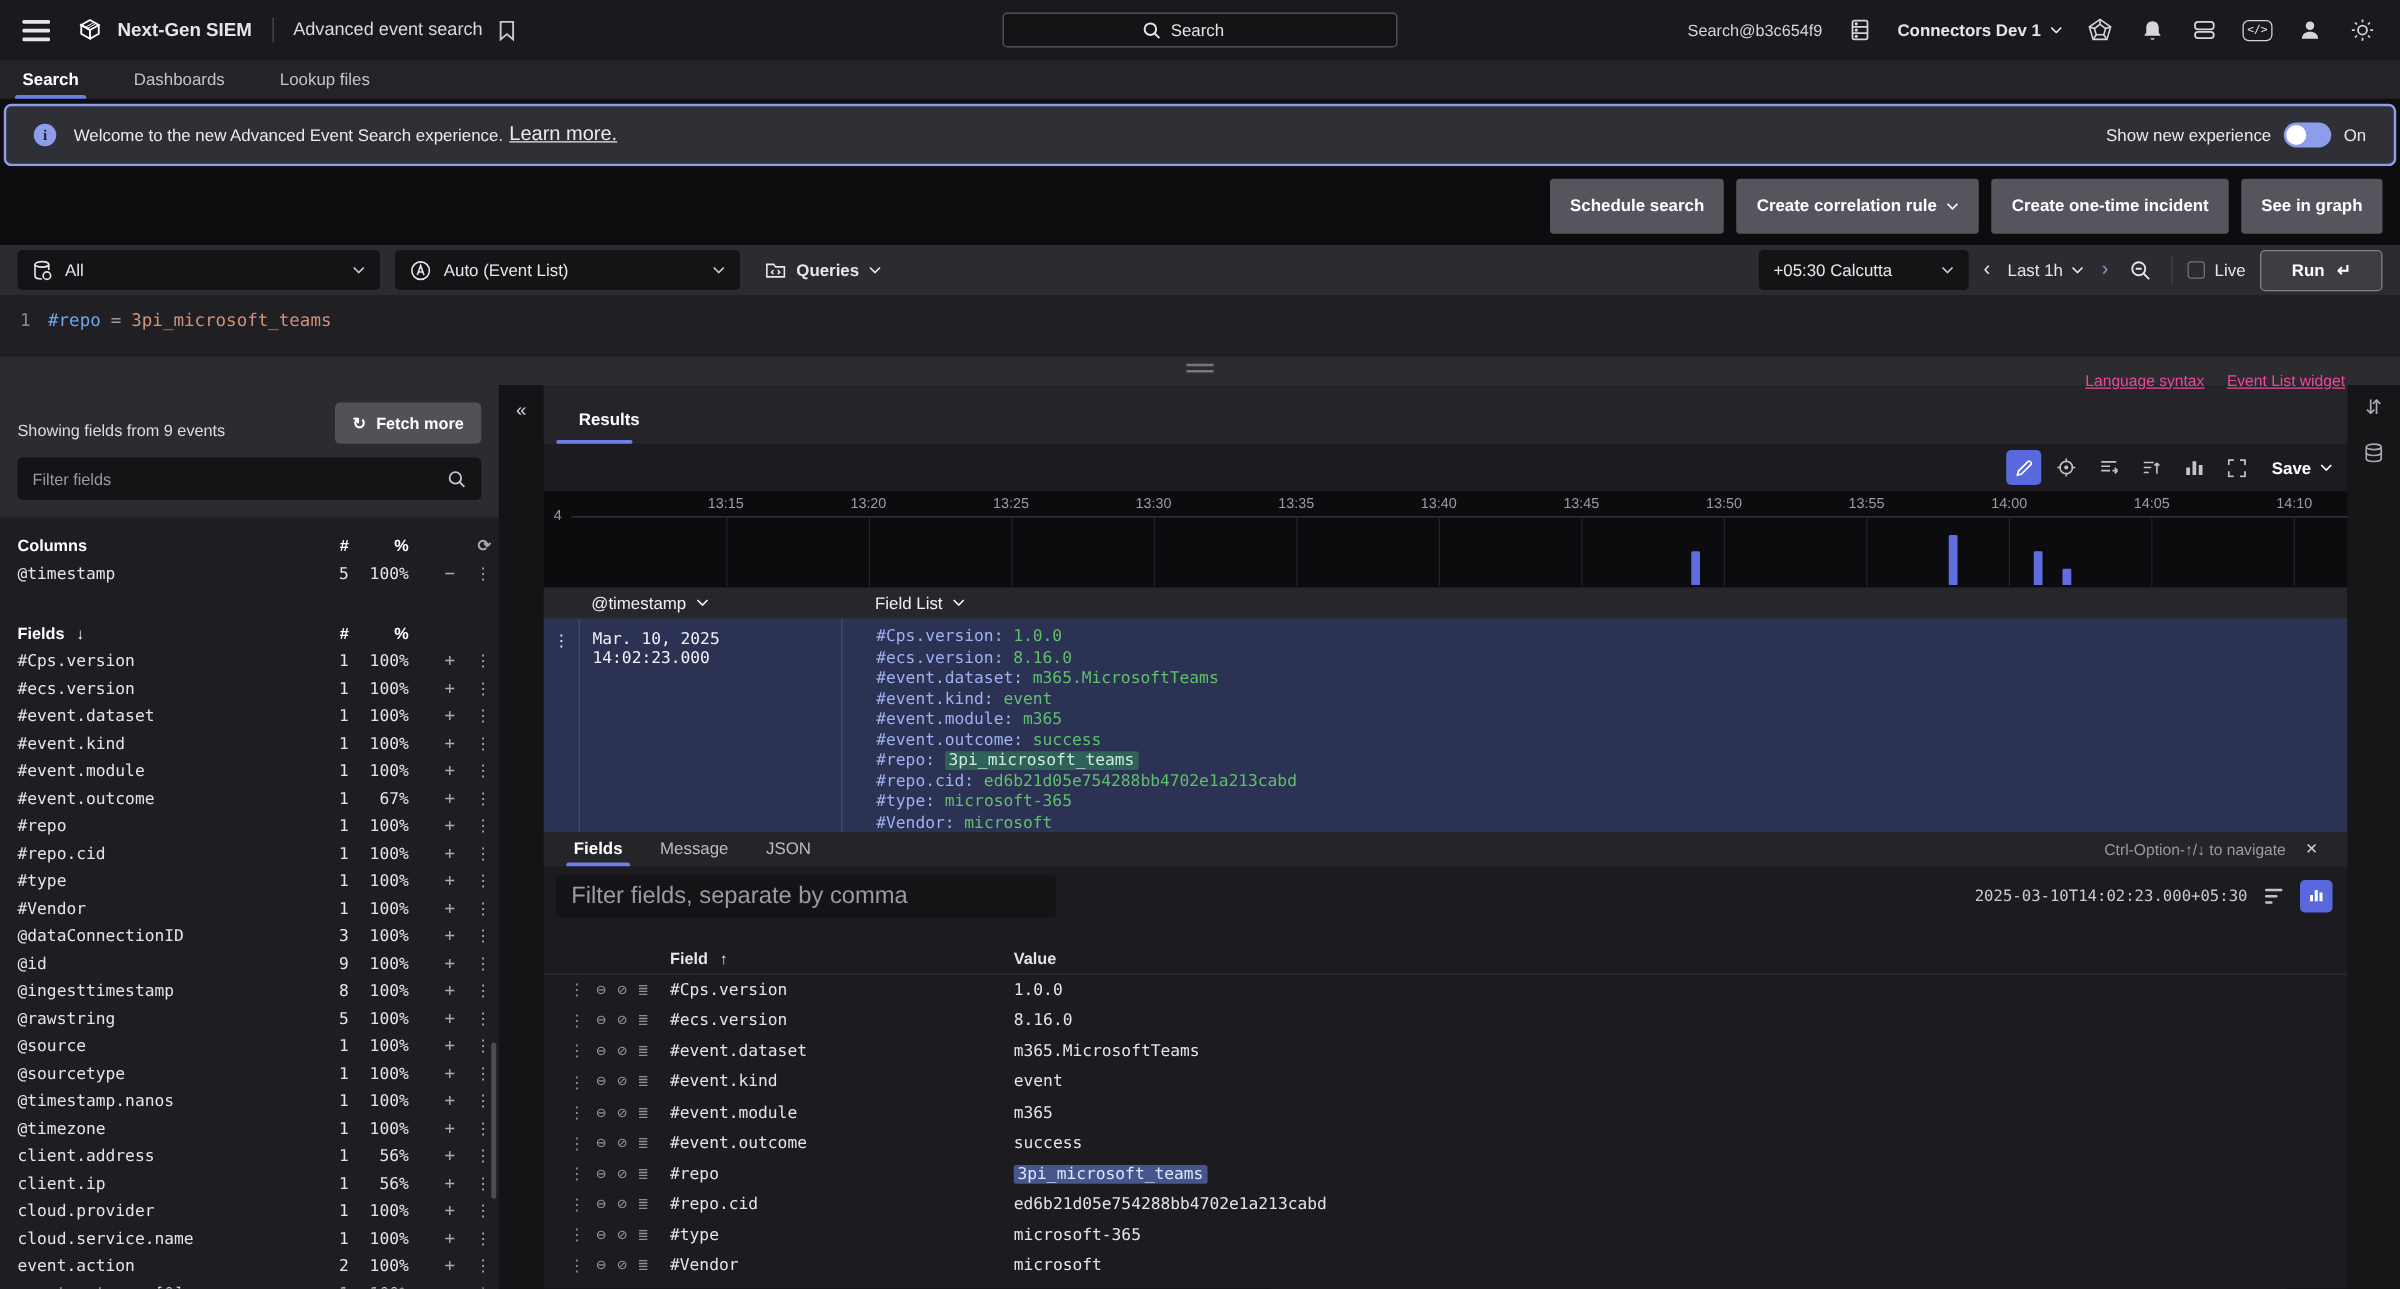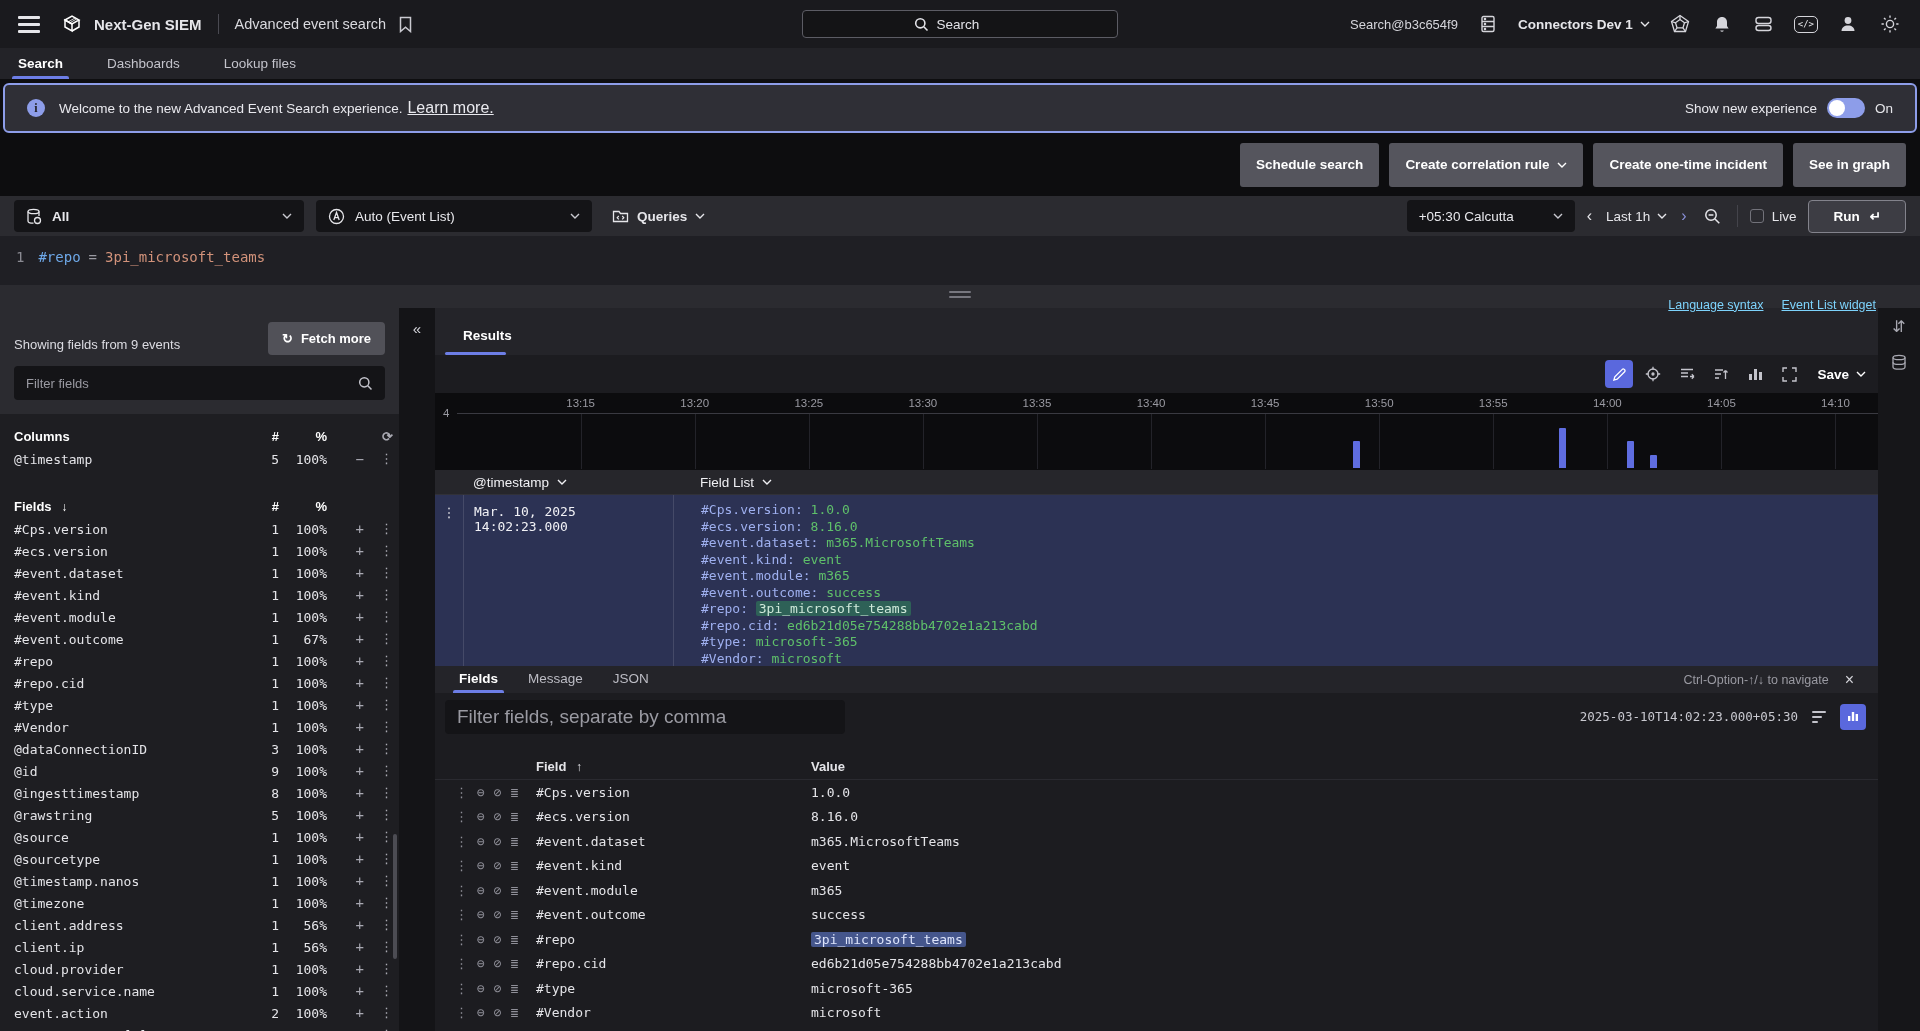--- a/index.html
+++ b/index.html
@@ -66,21 +66,21 @@
   .gbtn { background:#55555d; color:#ffffff; font-size:13.5px; font-weight:600;
           border:none; border-radius:3px; height:44px; padding:1px 16px; cursor:pointer;
           display:flex; align-items:center; gap:8px; font-family:"Liberation Sans",sans-serif; }
 
   
   .qtoolbar { height:40px; background:#2b2b30; display:flex; align-items:center;
               padding:0 14px; gap:12px; flex:0 0 auto; }
   .drop { height:32px; background:#141417; border-radius:4px; display:flex; align-items:center;
           padding:0 12px; gap:10px; font-size:13.5px; cursor:pointer; color:#e8e8ec; }
   .drop .chev { margin-left:auto; color:#c9c9d0; }
-  .drop-all { width:290px;font-weight:bold; }
+  .drop-all { width:290px; }
   .drop-view { width:276px; }
   .queries-btn { display:flex; align-items:center; gap:8px; font-size:13.5px; font-weight:600;
                  cursor:pointer; padding:0 8px; }
   .qtoolbar .spacer { flex:1; }
   .drop-tz { width:168px; }
   .time-nav { display:flex; align-items:center; gap:14px; }
   .tchev { font-size:16px; color:#e6e6ea; cursor:pointer; }
   .tchev.dim { color:#8a90d8; }
   .time-range { font-size:13.5px; display:flex; align-items:center; gap:7px; cursor:pointer; }
   .vdiv { width:1px; height:22px; background:#44444b; }
@@ -99,21 +99,21 @@
   .tok-op { color:#9a9aa2; margin:0 8px; }
   .tok-val { color:#d2927a; }
 
   
   .splitter { height:23px; background:#2b2b30; position:relative; display:flex;
               align-items:center; flex:0 0 auto; }
   .grip { position:absolute; left:50%; top:6px; transform:translateX(-50%); display:flex;
           flex-direction:column; gap:3px; cursor:row-resize; }
   .grip span { display:block; width:22px; height:2px; background:#77777f; border-radius:1px; }
   .splitter-links { margin-left:auto; display:flex; gap:18px; padding-right:44px; }
-  .splitter-links a { color:#7dd3fc; font-size:12.5px; text-decoration:underline; cursor:pointer;margin-top:16px; }
+  .splitter-links a { color:#ec4899; font-size:12.5px; text-decoration:underline; cursor:pointer;margin-top:16px; }
 
   
   .main { flex:1; display:flex; background:#141417; min-height:0; }
 
   
   .sidebar { width:399px; background:#2b2b30; display:flex; flex-direction:column; min-height:0; }
   .sb-head { padding:20px 14px 0 14px; position:relative; }
   .sb-summary { font-size:13px; color:#dcdce2; padding-top:9px; }
   .fetch-btn { position:absolute; right:14px; top:14px; height:33px; background:#515158;
                border:none; border-radius:4px; color:#fff; font-size:13px; font-weight:600;

